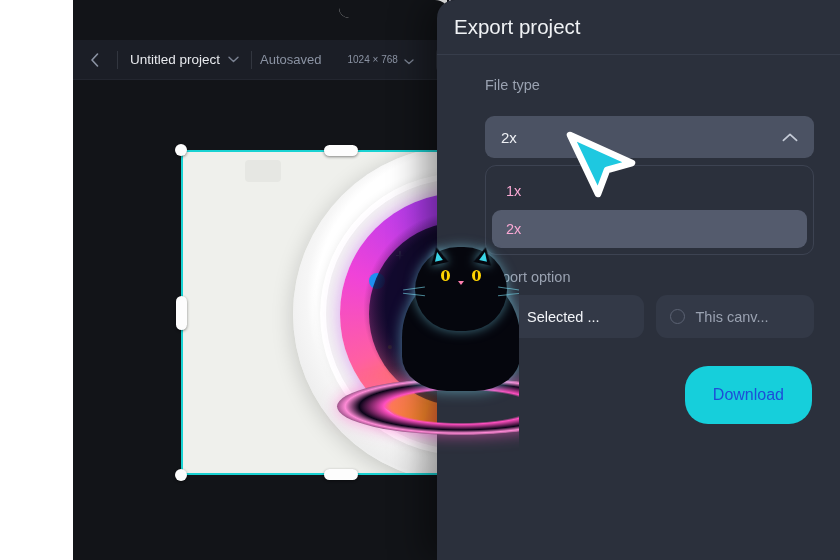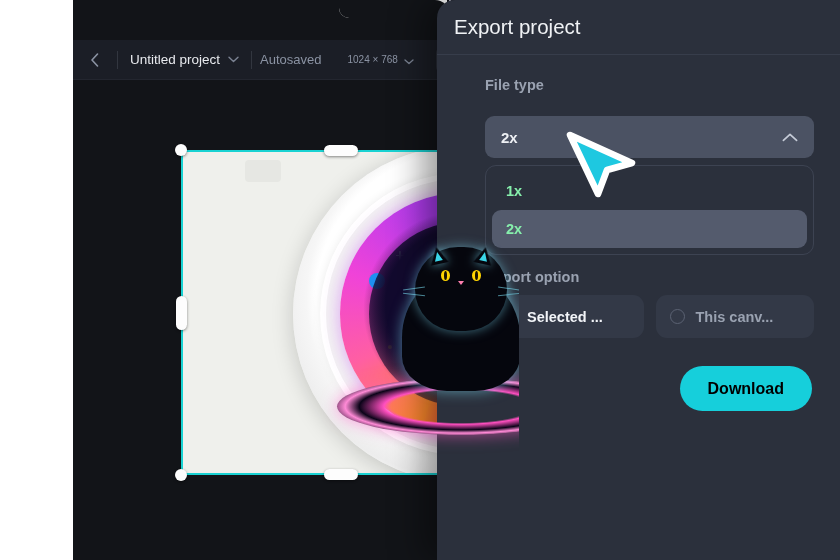--- a/index.html
+++ b/index.html
@@ -185,59 +185,59 @@
     border-top-left-radius: 18px;
     box-shadow: -14px 0 34px rgba(0,0,0,.40);
     overflow: hidden;
   }
   .panel-header {
     height: 55px; display: flex; align-items: center;
     padding: 0 0 0 17px;
     border-bottom: 1px solid #373d4b;
   }
   .panel-title { color: #f0f2f5; font-size: 20.5px; }
-  .panel-body { padding: 22px 26px 0 48px; font-weight: bold; }
+  .panel-body { padding: 22px 26px 0 48px; }
   .field-label { color: #9aa2b1; font-size: 14.5px; margin-bottom: 9px; }
   .select-box {
     height: 42px; border-radius: 9px; background: #333947;
     display: flex; align-items: center; justify-content: space-between;
     padding: 0 16px; color: #eef0f4; font-size: 15px;
   }
   .select-box.open { background: #4b5263; }
   .chev { color: #c6ccd8; font-size: 12px; line-height: 1; }
   .spacer-14 { height: 14px; }
   .option-list {
     margin-top: 7px; border: 1px solid #3d4352; border-radius: 11px;
     background: #2b303c; padding: 6px;
   }
   .option {
     height: 38px; border-radius: 9px; display: flex; align-items: center;
-    padding: 0 14px; color: #86efac; font-size: 14.5px;
+    padding: 0 14px; color: #f9a8d4; font-size: 14.5px;
   }
   .option.selected { background: #545b6d; }
   .radio-row { display: flex; gap: 12px; margin-top: 10px; }
   .radio-chip {
     flex: 1; height: 43px; border-radius: 11px; background: #333947;
     display: flex; align-items: center; gap: 11px; padding: 0 14px;
     color: #9aa2b1; font-size: 14.5px; white-space: nowrap; overflow: hidden;
   }
   .radio-chip.active { color: #f2f4f8; }
   .radio-o {
     width: 15px; height: 15px; border-radius: 50%;
     border: 1.6px solid #5b6273; flex: none;
   }
   .radio-c {
     width: 17px; height: 17px; border-radius: 50%; background: #16d4da;
     flex: none; display: flex; align-items: center; justify-content: center;
     color: #11323a; font-size: 11px; font-weight: bold; line-height: 1;
   }
   .dl-wrap { display: flex; justify-content: flex-end; margin-top: 28px; padding-right: 2px; }
   .dl-btn {
-    background: #16cfdb; color: #000000; font-size: 16px;
-    height: 45px; padding: 0 28px; border-radius: 23px;
+    background: #16cfdb; color: #1d4ed8; font-size: 16px;
+    height: 58px; padding: 0 28px; border-radius: 23px;
     display: flex; align-items: center; justify-content: center;
   }
 
   
   .cursor { position: absolute; left: 562px; top: 124px; width: 78px; height: 76px; z-index: 50; }
 </style>
 </head>
 <body>
 
 <div id="root">

